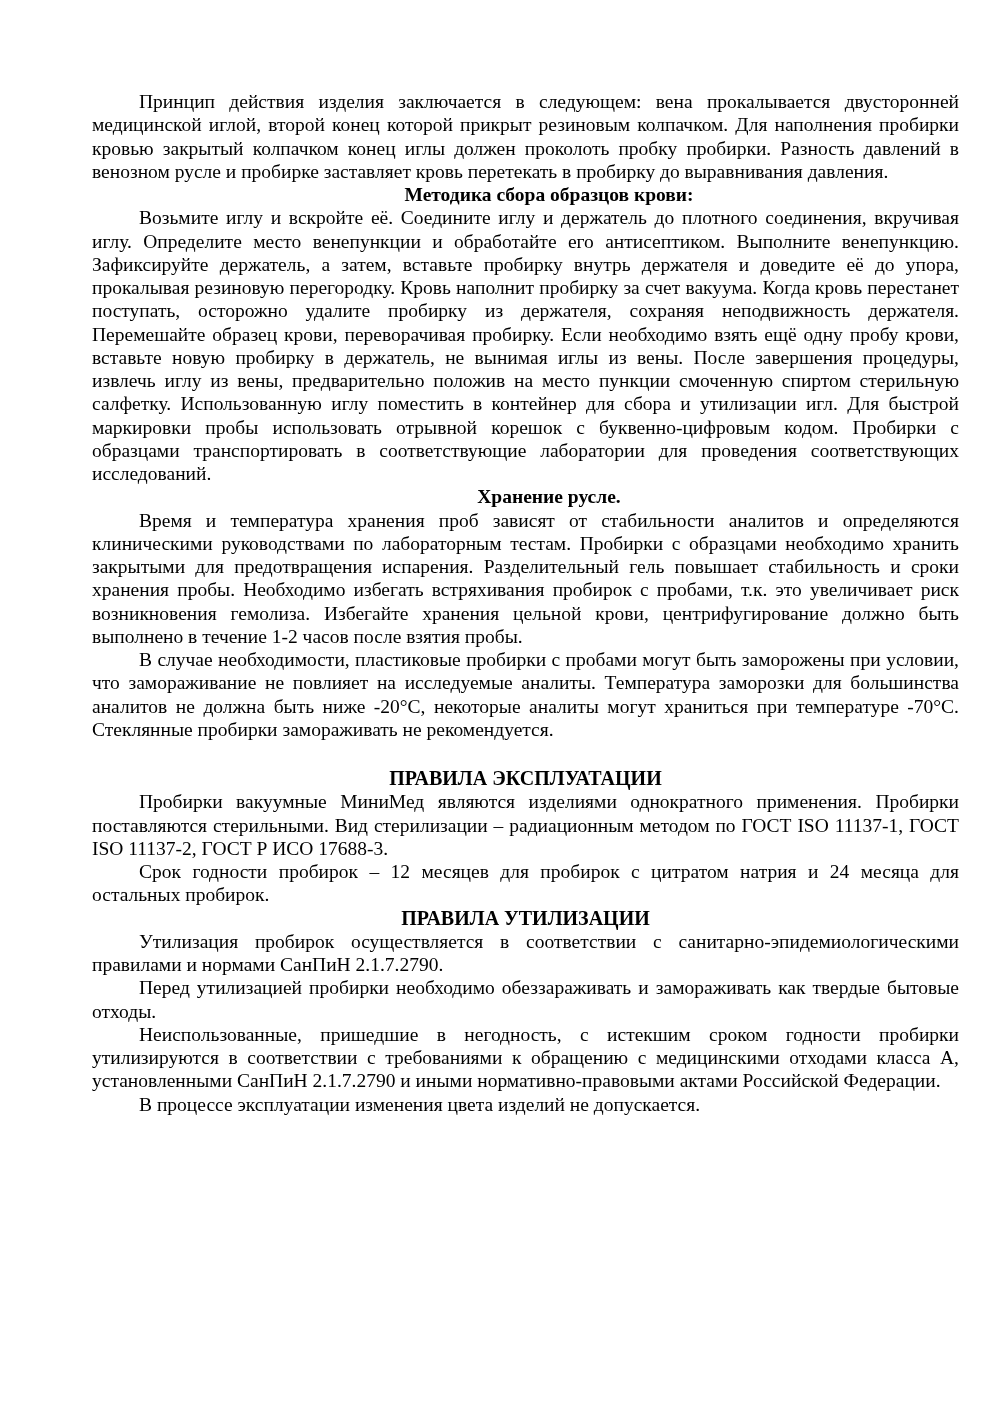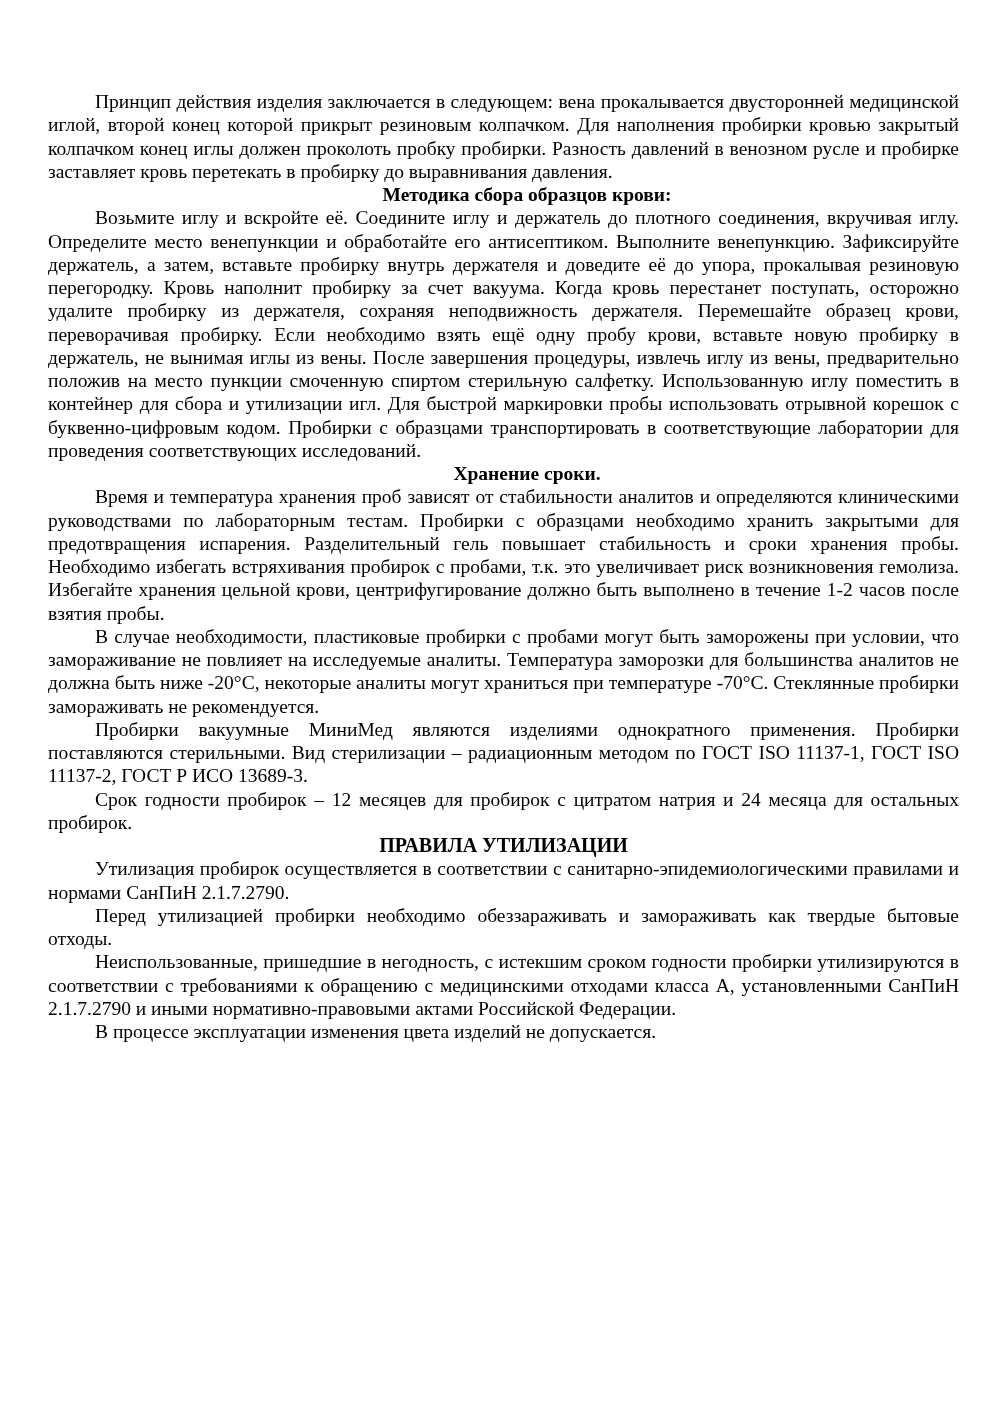--- a/index.html
+++ b/index.html
@@ -7,20 +7,21 @@
     padding: 0;
     background: #ffffff;
   }
   .page {
     position: relative;
     width: 1000px;
     height: 1414px;
     background: #ffffff;
     overflow: hidden;
     box-sizing: border-box;
+    padding-left: 44px;
   }
   .doc-body {
     box-sizing: border-box;
     padding: 90px 41px 0 48px;
     font-family: "Liberation Serif", "DejaVu Serif", serif;
     font-size: 19.5px;
     line-height: 23.25px;
     color: #000000;
   }
   .paragraph {
@@ -49,24 +50,25 @@
   }
 </style>
 </head>
 <body>
 
 <main class="page">
   <article class="doc-body" id="doc-body">
       <p class="paragraph">Принцип действия изделия заключается в следующем: вена прокалывается двусторонней медицинской иглой, второй конец которой прикрыт резиновым колпачком. Для наполнения пробирки кровью закрытый колпачком конец иглы должен проколоть пробку пробирки. Разность давлений в венозном русле и пробирке заставляет кровь перетекать в пробирку до выравнивания давления.</p>
       <h3 class="subheading">Методика сбора образцов крови:</h3>
       <p class="paragraph">Возьмите иглу и вскройте её. Соедините иглу и держатель до плотного соединения, вкручивая иглу. Определите место венепункции и обработайте его антисептиком. Выполните венепункцию. Зафиксируйте держатель, а затем, вставьте пробирку внутрь держателя и доведите её до упора, прокалывая резиновую перегородку. Кровь наполнит пробирку за счет вакуума. Когда кровь перестанет поступать, осторожно удалите пробирку из держателя, сохраняя неподвижность держателя. Перемешайте образец крови, переворачивая пробирку. Если необходимо взять ещё одну пробу крови, вставьте новую пробирку в держатель, не вынимая иглы из вены. После завершения процедуры, извлечь иглу из вены, предварительно положив на место пункции смоченную спиртом стерильную салфетку. Использованную иглу поместить в контейнер для сбора и утилизации игл. Для быстрой маркировки пробы использовать отрывной корешок с буквенно-цифровым кодом. Пробирки с образцами транспортировать в соответствующие лаборатории для проведения соответствующих исследований.</p>
-      <h3 class="subheading">Хранение сроки.</h3>
+      <h3 class="subheading">Хранение русле.</h3>
       <p class="paragraph">Время и температура хранения проб зависят от стабильности аналитов и определяются клиническими руководствами по лабораторным тестам. Пробирки с образцами необходимо хранить закрытыми для предотвращения испарения. Разделительный гель повышает стабильность и сроки хранения пробы. Необходимо избегать встряхивания пробирок с пробами, т.к. это увеличивает риск возникновения гемолиза. Избегайте хранения цельной крови, центрифугирование должно быть выполнено в течение 1-2 часов после взятия пробы.</p>
       <p class="paragraph">В случае необходимости, пластиковые пробирки с пробами могут быть заморожены при условии, что замораживание не повлияет на исследуемые аналиты. Температура заморозки для большинства аналитов не должна быть ниже -20°С, некоторые аналиты могут храниться при температуре -70°С. Стеклянные пробирки замораживать не рекомендуется.</p>
-      <p class="paragraph">Пробирки вакуумные МиниМед являются изделиями однократного применения. Пробирки поставляются стерильными. Вид стерилизации – радиационным методом по ГОСТ ISO 11137-1, ГОСТ ISO 11137-2, ГОСТ Р ИСО 13689-3.</p>
+      <h2 class="heading space-before">ПРАВИЛА ЭКСПЛУАТАЦИИ</h2>
+      <p class="paragraph">Пробирки вакуумные МиниМед являются изделиями однократного применения. Пробирки поставляются стерильными. Вид стерилизации – радиационным методом по ГОСТ ISO 11137-1, ГОСТ ISO 11137-2, ГОСТ Р ИСО 17688-3.</p>
       <p class="paragraph">Срок годности пробирок – 12 месяцев для пробирок с цитратом натрия и 24 месяца для остальных пробирок.</p>
       <h2 class="heading">ПРАВИЛА УТИЛИЗАЦИИ</h2>
       <p class="paragraph">Утилизация пробирок осуществляется в соответствии с санитарно-эпидемиологическими правилами и нормами СанПиН 2.1.7.2790.</p>
       <p class="paragraph">Перед утилизацией пробирки необходимо обеззараживать и замораживать как твердые бытовые отходы.</p>
       <p class="paragraph">Неиспользованные, пришедшие в негодность, с истекшим сроком годности пробирки утилизируются в соответствии с требованиями к обращению с медицинскими отходами класса А, установленными СанПиН 2.1.7.2790 и иными нормативно-правовыми актами Российской Федерации.</p>
       <p class="paragraph">В процессе эксплуатации изменения цвета изделий не допускается.</p>
     </article>
 </main>
 
 </body></html>

